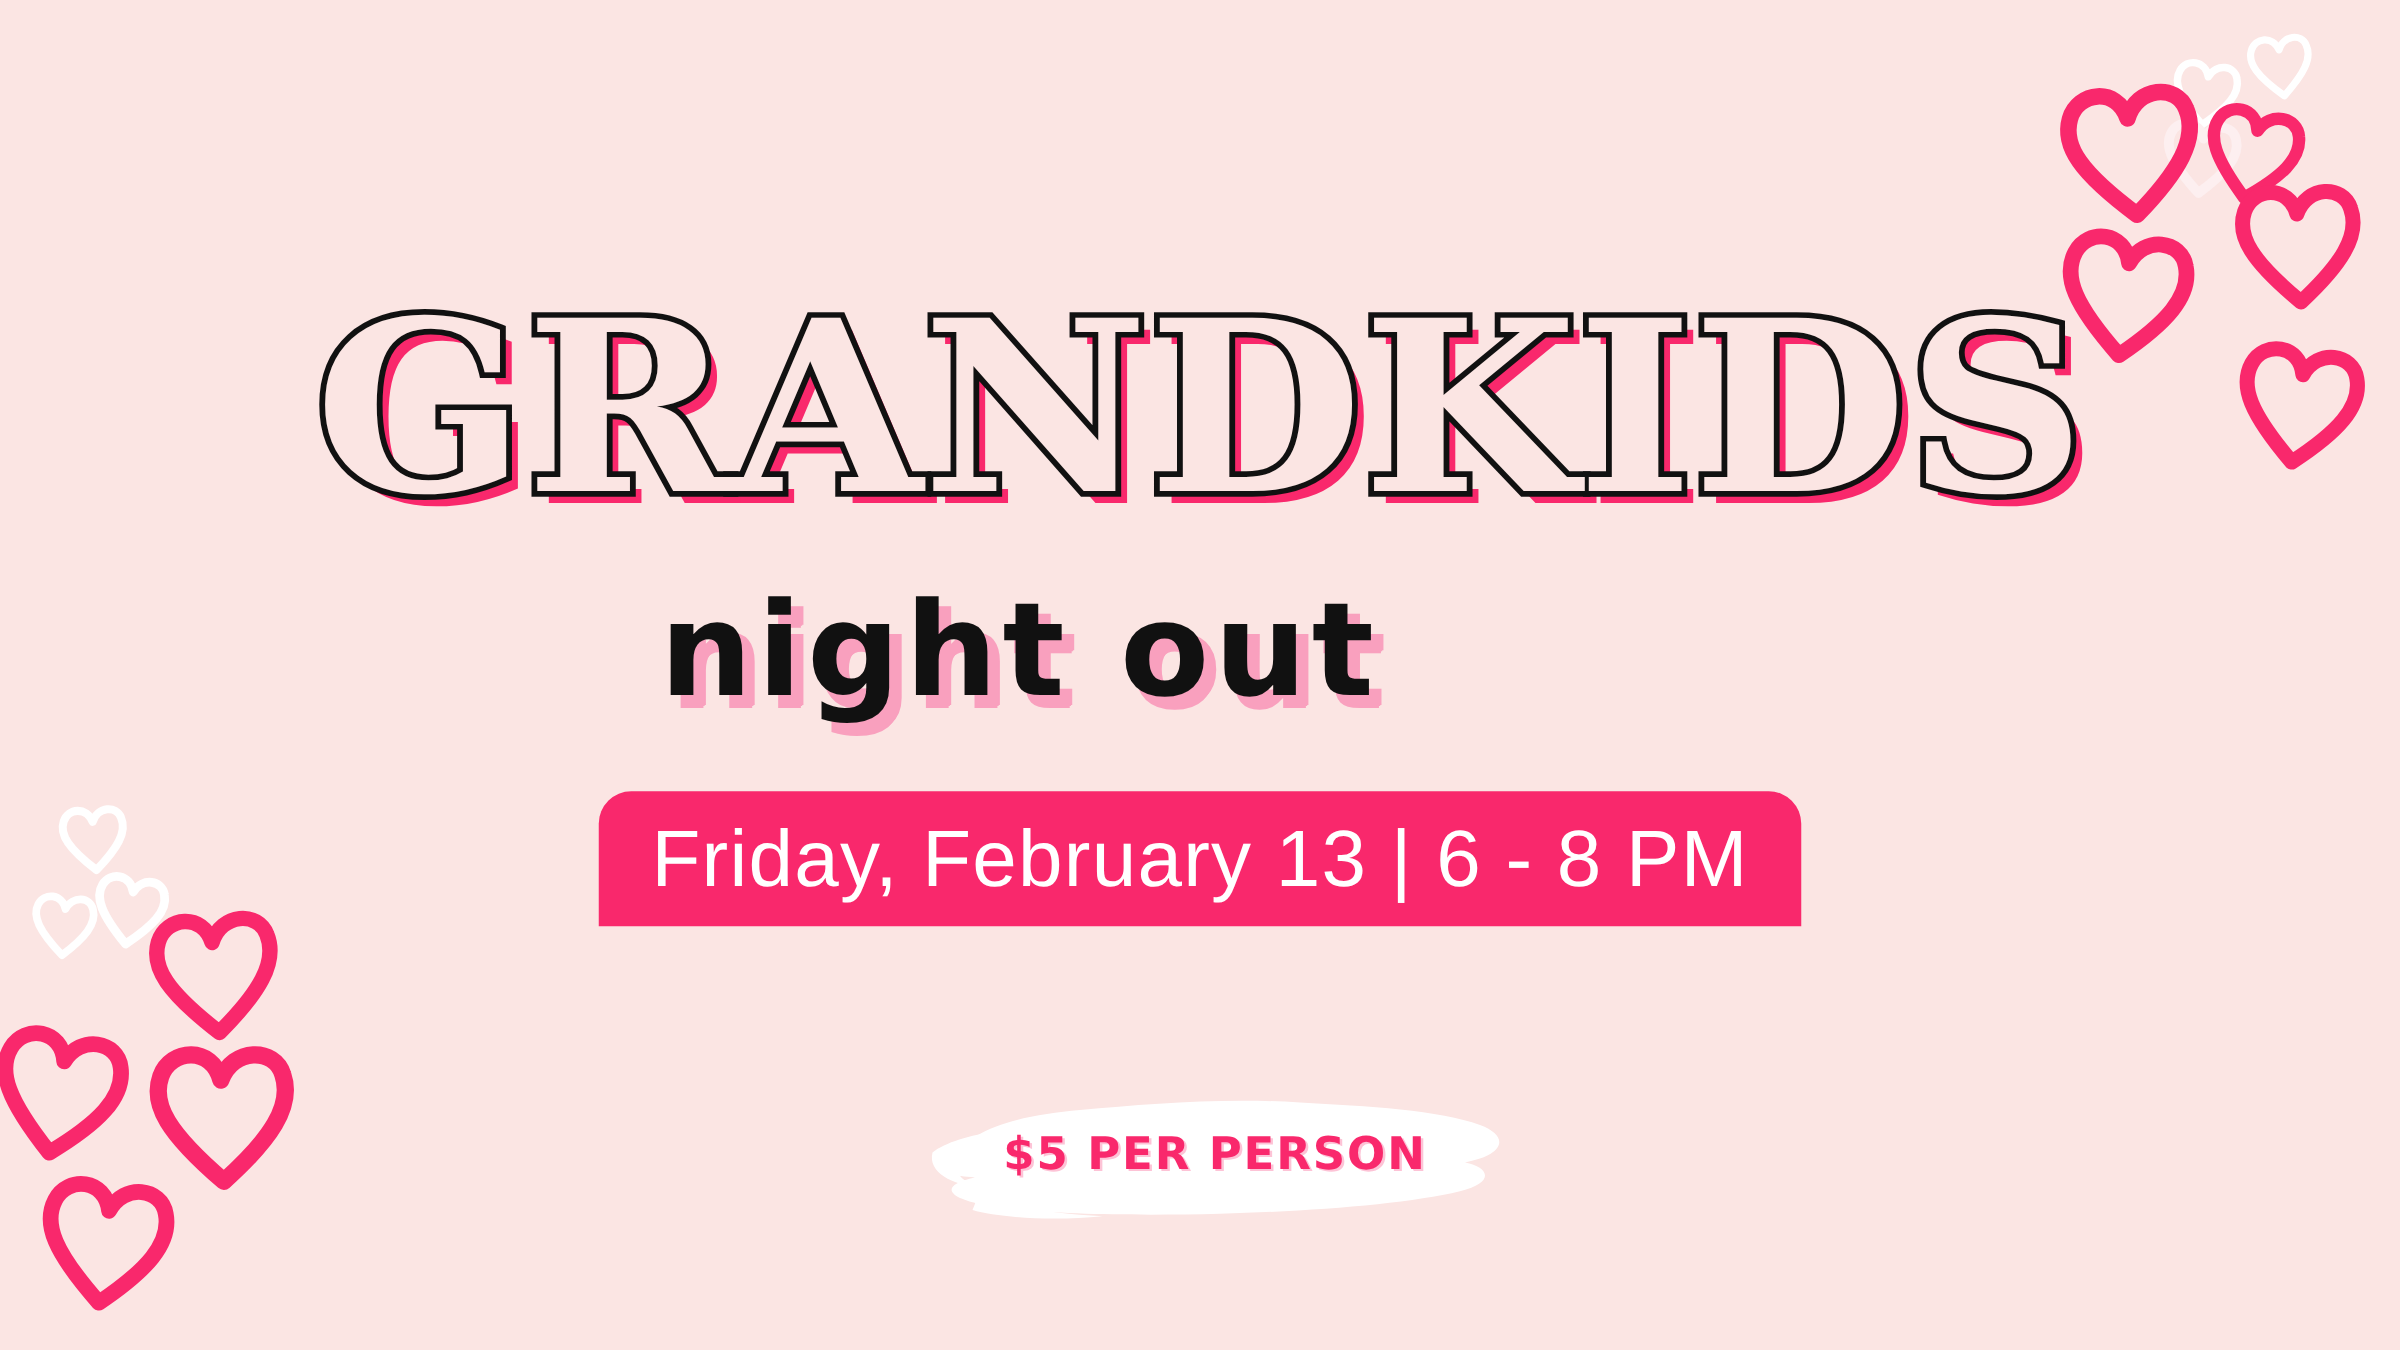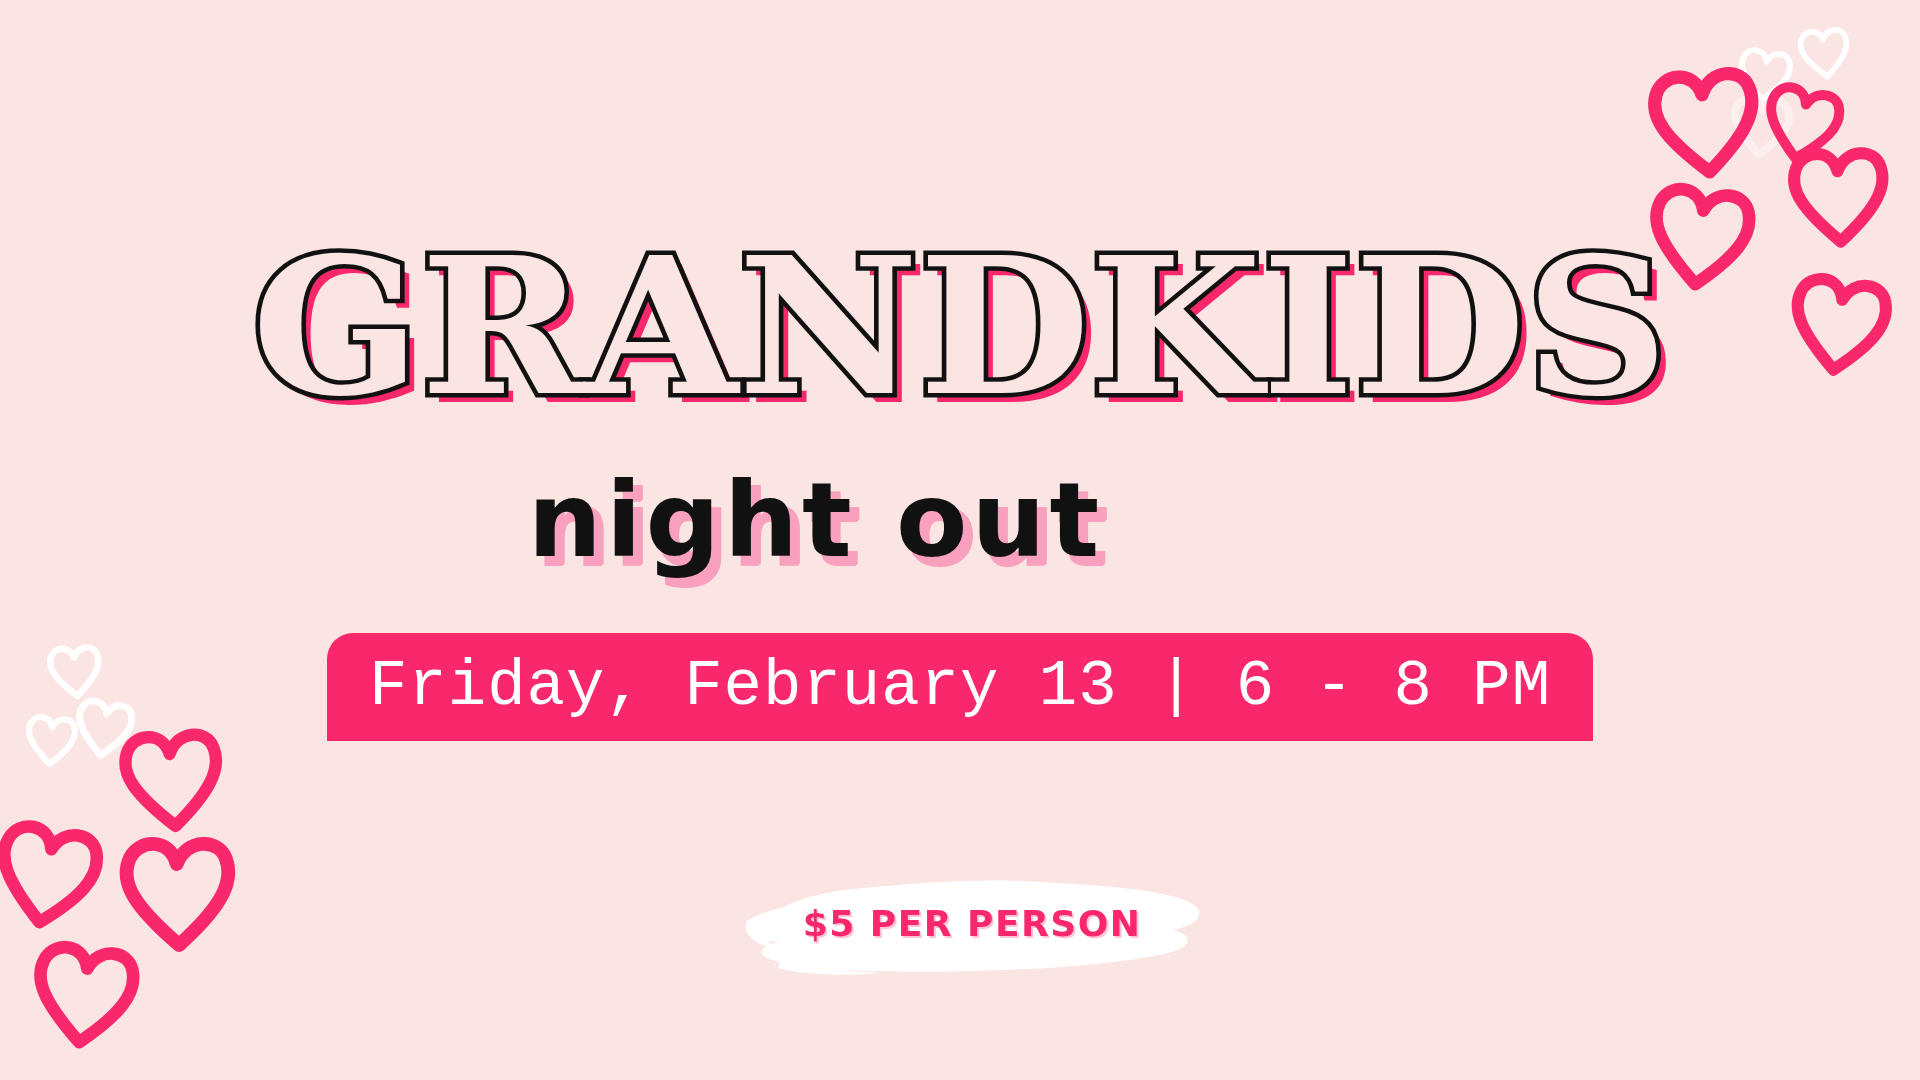--- a/index.html
+++ b/index.html
@@ -112,21 +112,21 @@
     top: 633px;
     left: 0;
     width: 1920px;
     display: flex;
     flex-direction: column;
     align-items: center;
   }
   .banner-row {
     background: #f9286c;
     color: #ffffff;
-    font-family: Liberation Mono, monospace;
+    font-family: Liberation Sans, sans-serif;
     font-weight: 400;
     display: flex;
     align-items: center;
     justify-content: center;
     box-sizing: border-box;
     white-space: nowrap;
   }
   #banner-row-1 {
     height: 108px;
     padding: 0 42px;

